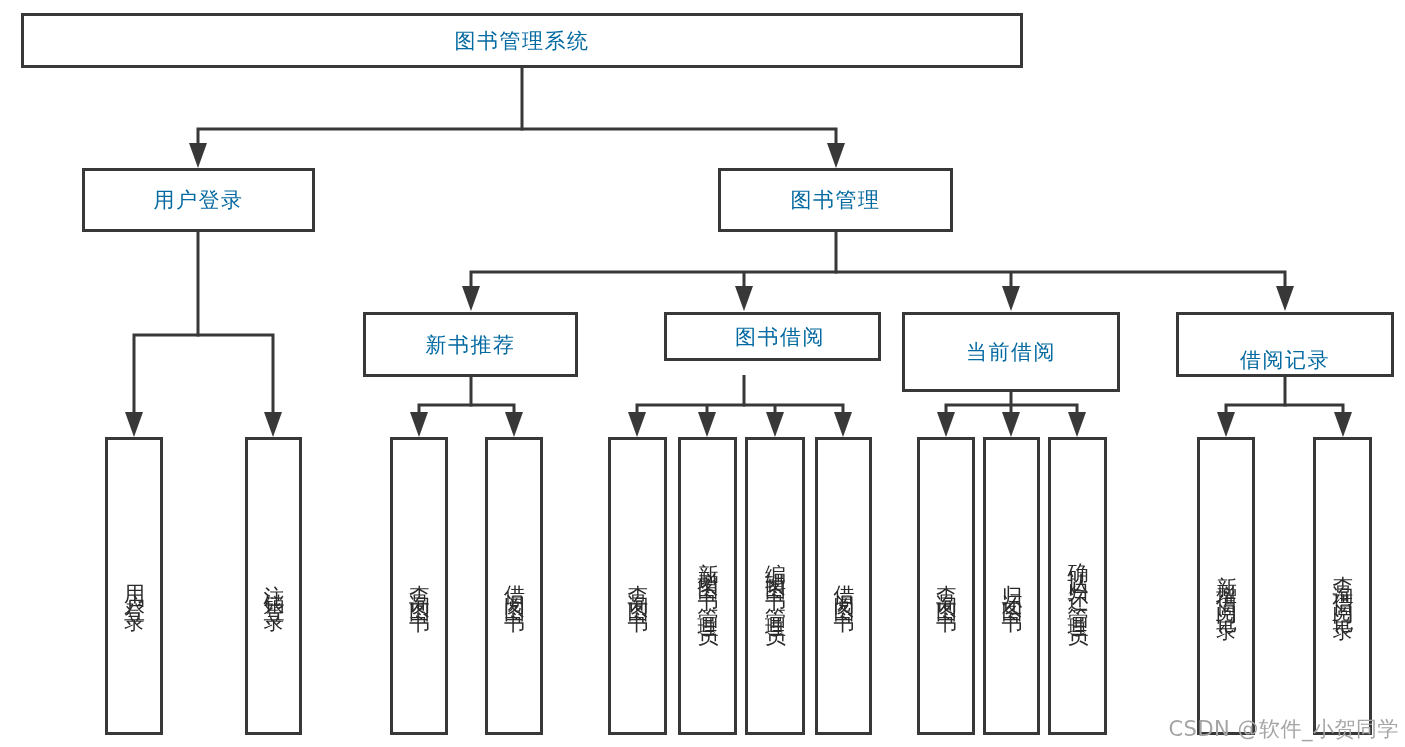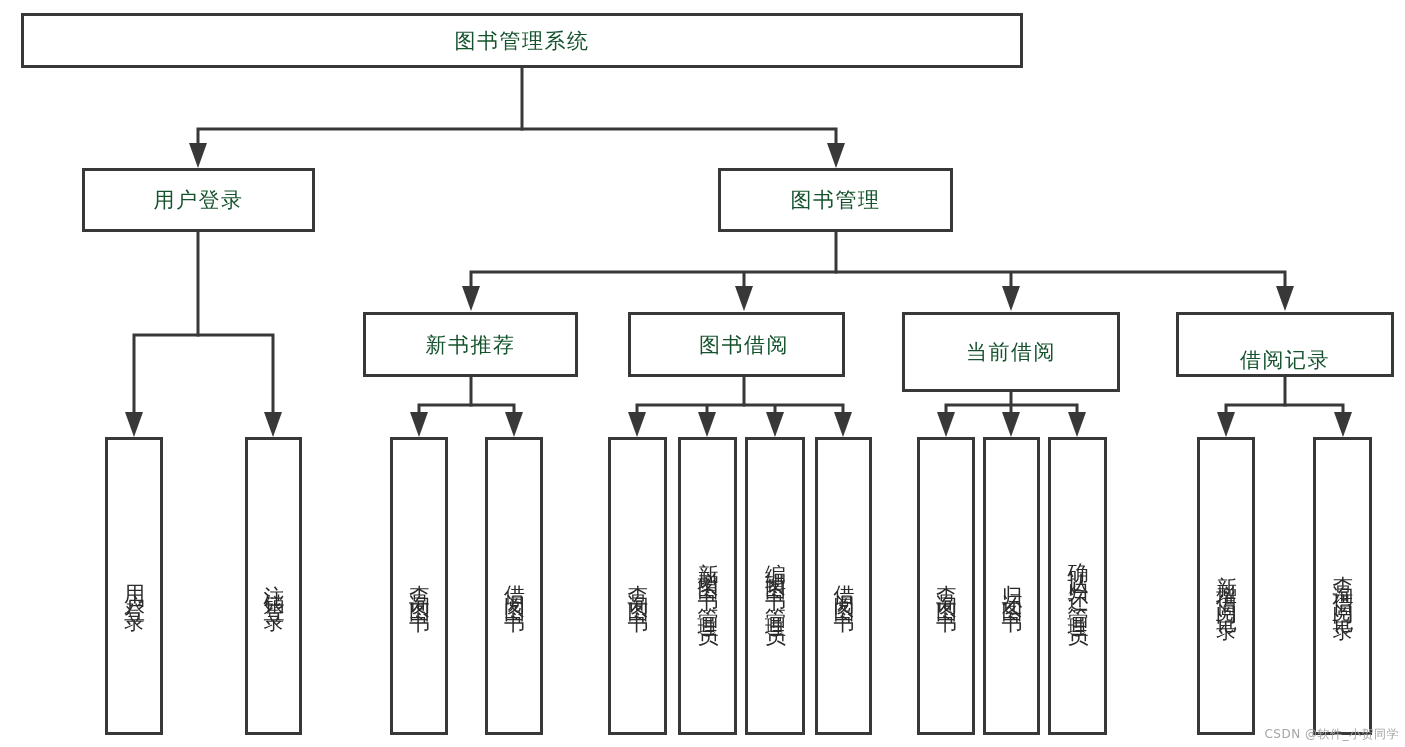--- a/index.html
+++ b/index.html
@@ -12,55 +12,55 @@
   }
   #connectors{position:absolute;left:0;top:0;width:1405px;height:747px;}
   .node{
     position:absolute;
     box-sizing:border-box;
     border:3px solid #383838;
     background:#ffffff;
     display:flex;align-items:center;justify-content:center;
   }
   .hnode span{
-    font-size:21px;color:#14532d;letter-spacing:1.5px;white-space:nowrap;
+    font-size:21px;color:#0369a1;letter-spacing:1.5px;white-space:nowrap;
   }
   .vnode span{
     writing-mode:vertical-rl;
     text-orientation:mixed;
     font-size:21px;color:#2a2a2a;
     letter-spacing:9px;
     line-height:1.1;
     white-space:nowrap;
   }
   
   #n-root            {left:21px;  top:13px;  width:1002px;height:55px;}
   #n-user-login      {left:82px;  top:168px; width:233px; height:64px;}
   #n-book-mgmt       {left:718px; top:168px; width:235px; height:64px;text-align:right;}
   #n-new-book-rec    {left:363px; top:312px; width:215px; height:65px;}
-  #n-book-borrow     {left:628px; top:312px; width:217px; height:65px;padding-left:15px;}
+  #n-book-borrow     {left:664px; top:312px; width:217px; height:49px;padding-left:15px;}
   #n-current-borrow  {left:902px; top:312px; width:218px; height:80px;}
   #n-borrow-records  {left:1176px;top:312px; width:218px; height:65px;align-items:flex-end;}
   .leaf{top:437px;height:298px;}
   #n-leaf-user-login {left:105px; width:58px;}
   #n-leaf-logout     {left:245px; width:57px;}
   #n-leaf-nbr-query  {left:390px; width:58px;}
   #n-leaf-nbr-borrow {left:485px; width:58px;}
   #n-leaf-bb-query   {left:608px; width:59px;}
   #n-leaf-bb-add     {left:678px; width:59px;}
   #n-leaf-bb-edit    {left:745px; width:60px;}
   #n-leaf-bb-borrow  {left:815px; width:57px;}
   #n-leaf-cb-query   {left:917px; width:58px;}
   #n-leaf-cb-return  {left:983px; width:57px;}
   #n-leaf-cb-confirm {left:1048px;width:59px;}
   #n-leaf-br-add     {left:1197px;width:58px;}
   #n-leaf-br-query   {left:1313px;width:59px;}
   #watermark{
     position:absolute;right:6px;bottom:4px;
-    font-size:12px;color:#a5a5a5;letter-spacing:0.5px;
+    font-size:21px;color:#a5a5a5;letter-spacing:0.5px;
   }
 </style>
 </head>
 <body>
 
 <div id="canvas">
 
   <svg id="connectors" viewBox="0 0 1405 747" xmlns="http://www.w3.org/2000/svg">
     <g stroke="#383838" stroke-width="3" fill="none">
 

